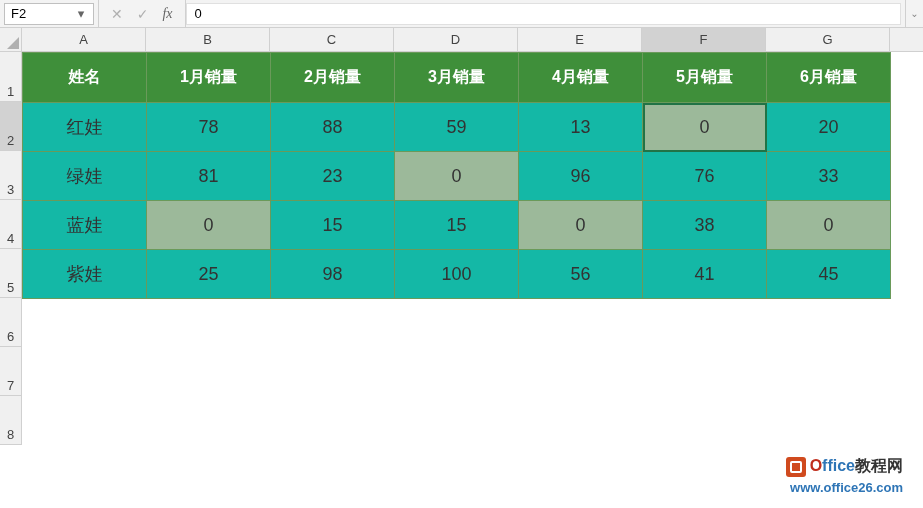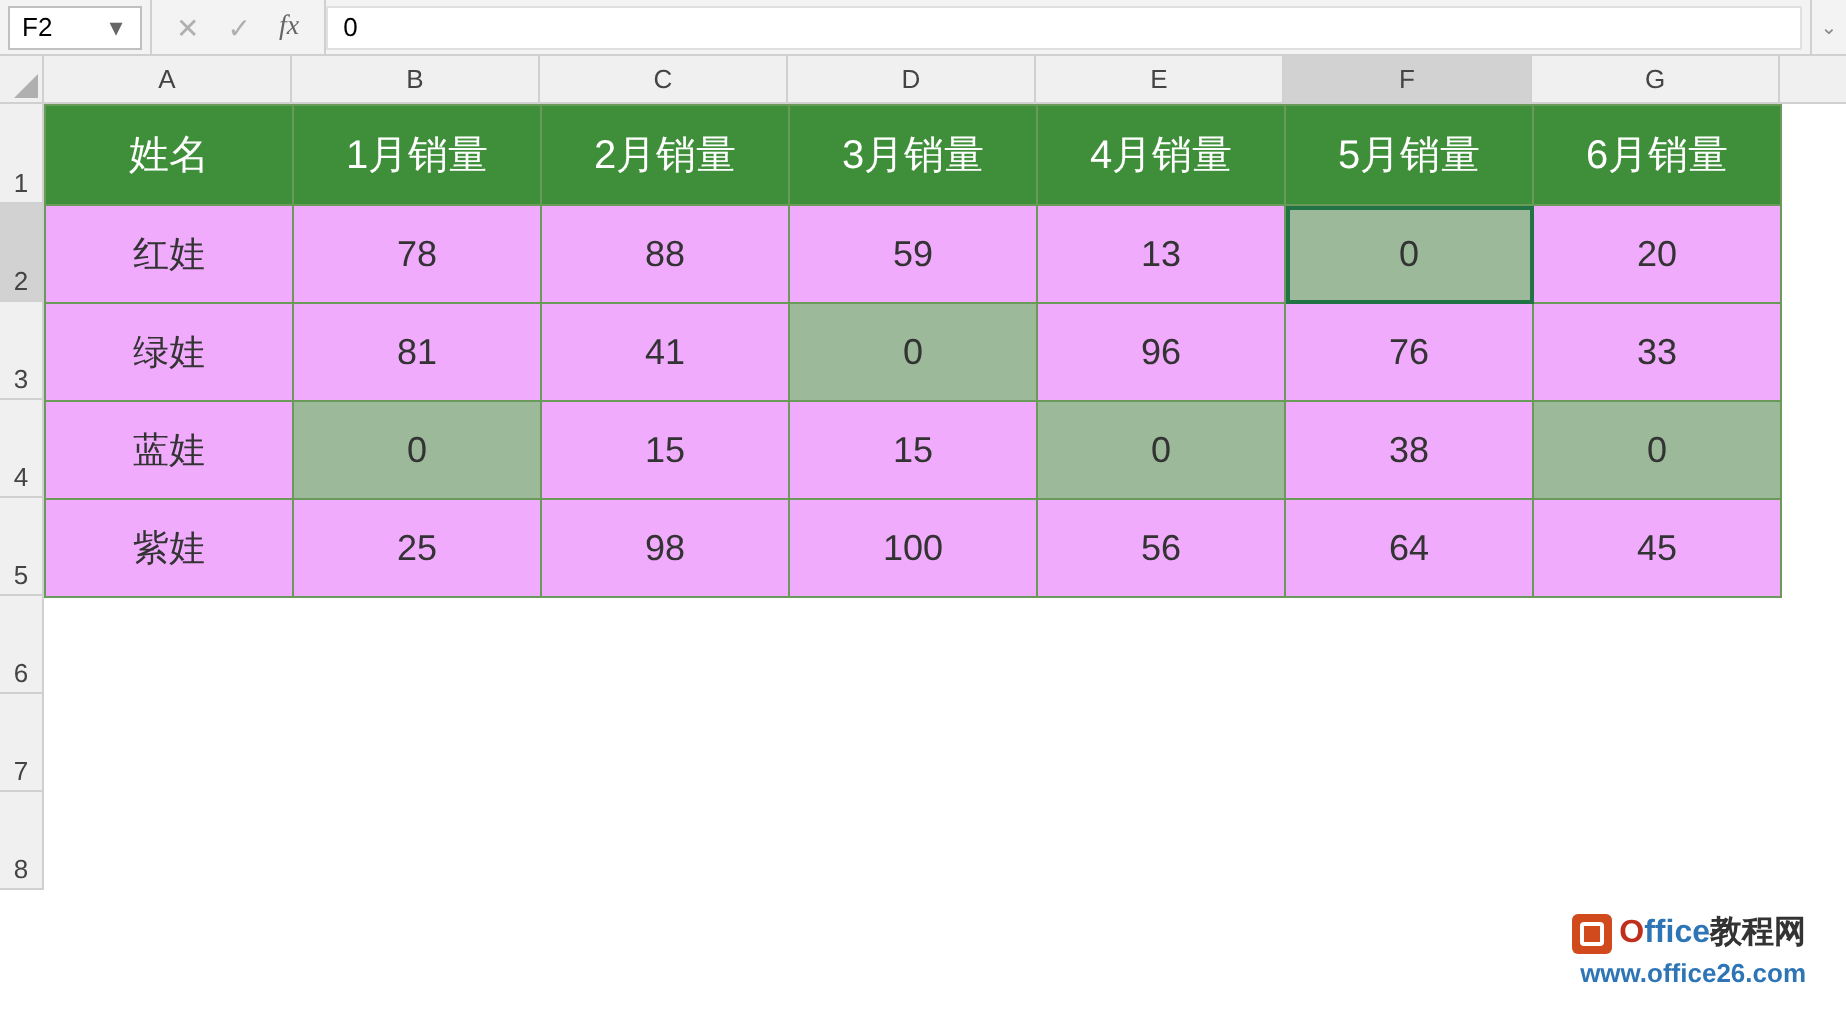--- a/index.html
+++ b/index.html
@@ -14,21 +14,21 @@
     
     .formula-bar {
       height: 28px;
       background: #f3f3f3;
       border-bottom: 1px solid #d0d0d0;
       display: flex;
       align-items: center;
       font-size: 13px;
     }
     .name-box {
-      width: 67px;
+      width: 90px;
       height: 22px;
       background: #fff;
       border: 1px solid #c0c0c0;
       margin: 0 4px;
       padding: 0 6px;
       display: flex;
       align-items: center;
       justify-content: space-between;
     }
     .name-box-dd {
@@ -119,25 +119,26 @@
     th, td {
       width:124px;
       text-align:center;
       border:1px solid #6a9a5a;
       font-weight:normal;
     }
     th {
       height:50px;
       background:#3f8f3a;
       color:#fff;
-      font-size:20px;
+      font-size:16px;
+      font-weight:bold;
     }
     td {
       height:49px;
-      background:#f0abfc;
+      background:#14b8a6;
       color:#333;
       font-size:18px;
     }
     td.zero { background:#9cb99a; }
     td.active {
       outline:2px solid #217346;
       outline-offset:-2px;
       position:relative;
     }
     .watermark {
@@ -227,42 +228,42 @@
               <td>78</td>
               <td>88</td>
               <td>59</td>
               <td>13</td>
               <td class="zero active">0</td>
               <td>20</td>
             </tr>
             <tr>
               <td>绿娃</td>
               <td>81</td>
-              <td>41</td>
+              <td>23</td>
               <td class="zero">0</td>
               <td>96</td>
               <td>76</td>
               <td>33</td>
             </tr>
             <tr>
               <td>蓝娃</td>
               <td class="zero">0</td>
               <td>15</td>
               <td>15</td>
               <td class="zero">0</td>
               <td>38</td>
               <td class="zero">0</td>
             </tr>
             <tr>
               <td>紫娃</td>
               <td>25</td>
               <td>98</td>
               <td>100</td>
               <td>56</td>
-              <td>64</td>
+              <td>41</td>
               <td>45</td>
             </tr>
           </tbody>
       </table>
     </div>
   </div>
 </div>
 
 <div class="watermark">
   <span class="wm-icon"></span><span class="o1">O</span><span class="o2">ffice</span><span>教程网</span><br>

